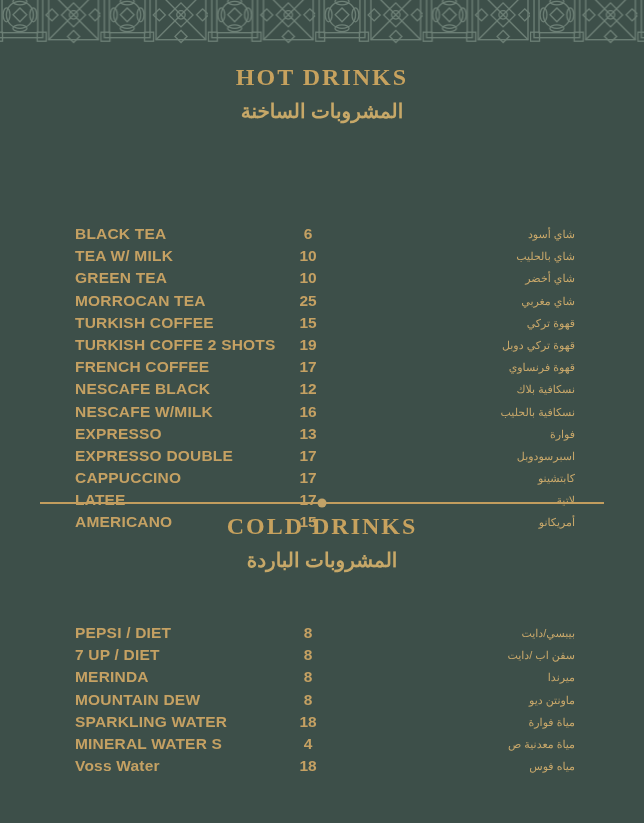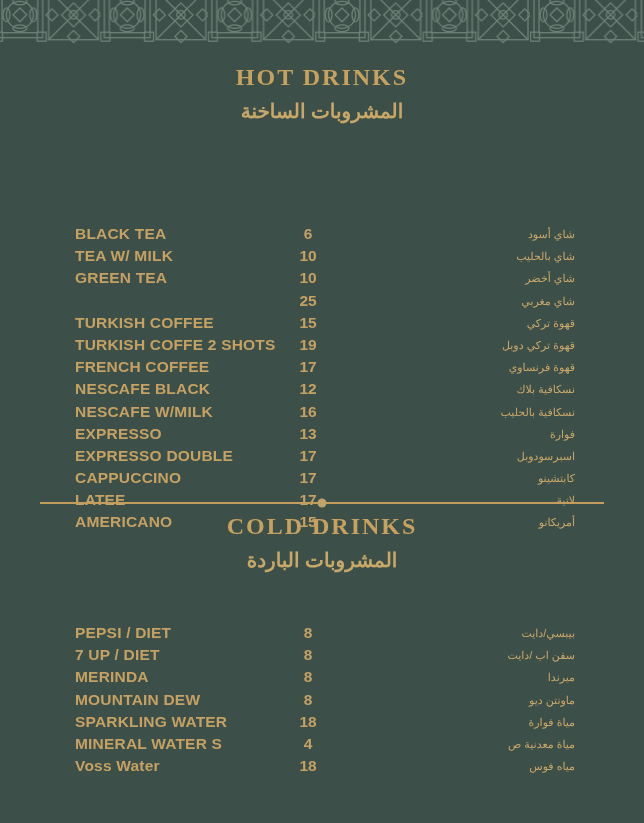--- a/index.html
+++ b/index.html
@@ -111,21 +111,21 @@
 
   <div class="sec-title" id="hot-title">
     <h1 class="en">HOT DRINKS</h1>
     <h2 class="ar">المشروبات الساخنة</h2>
   </div>
 
   <div class="items" id="hot-items">
       <div class="row"><span class="en">BLACK TEA</span><span class="price">6</span><span class="ar">شاي أسود</span></div>
       <div class="row"><span class="en">TEA W/ MILK</span><span class="price">10</span><span class="ar">شاي بالحليب</span></div>
       <div class="row"><span class="en">GREEN TEA</span><span class="price">10</span><span class="ar">شاي أخضر</span></div>
-      <div class="row"><span class="price">25</span><span class="ar">شاي مغربي</span></div>
+      <div class="row"><span class="en">MORROCAN TEA</span><span class="price">25</span><span class="ar">شاي مغربي</span></div>
       <div class="row"><span class="en">TURKISH COFFEE</span><span class="price">15</span><span class="ar">قهوة تركي</span></div>
       <div class="row"><span class="en">TURKISH COFFE 2 SHOTS</span><span class="price">19</span><span class="ar">قهوة تركي دوبل</span></div>
       <div class="row"><span class="en">FRENCH COFFEE</span><span class="price">17</span><span class="ar">قهوة فرنساوي</span></div>
       <div class="row"><span class="en">NESCAFE BLACK</span><span class="price">12</span><span class="ar">نسكافية بلاك</span></div>
       <div class="row"><span class="en">NESCAFE W/MILK</span><span class="price">16</span><span class="ar">نسكافية بالحليب</span></div>
       <div class="row"><span class="en">EXPRESSO</span><span class="price">13</span><span class="ar">فوارة</span></div>
       <div class="row"><span class="en">EXPRESSO DOUBLE</span><span class="price">17</span><span class="ar">اسبرسودوبل</span></div>
       <div class="row"><span class="en">CAPPUCCINO</span><span class="price">17</span><span class="ar">كابتشينو</span></div>
       <div class="row"><span class="en">LATEE</span><span class="price">17</span><span class="ar">لاتية</span></div>
       <div class="row"><span class="en">AMERICANO</span><span class="price">15</span><span class="ar">أمريكانو</span></div>

